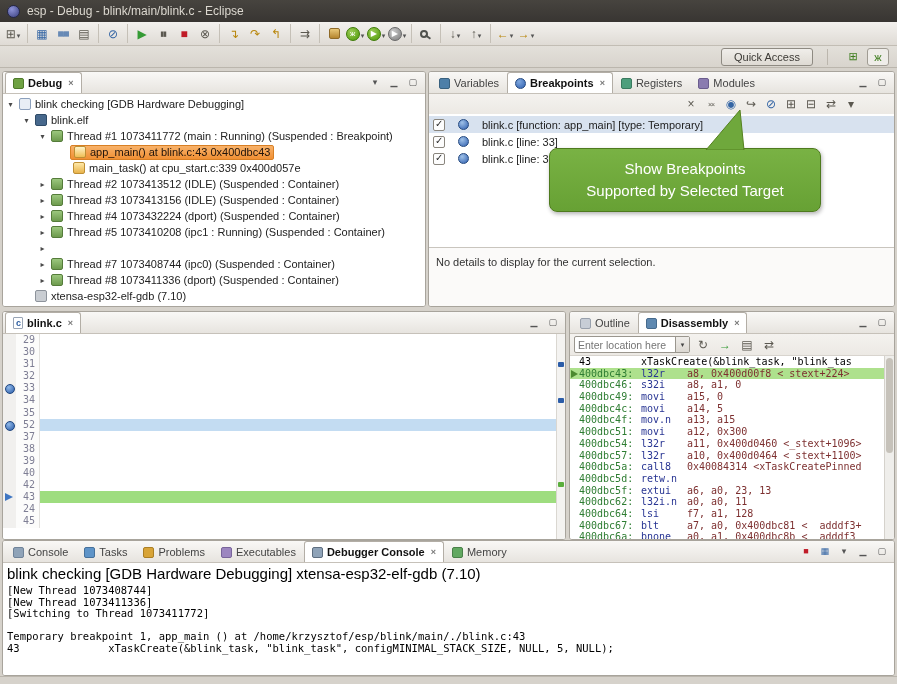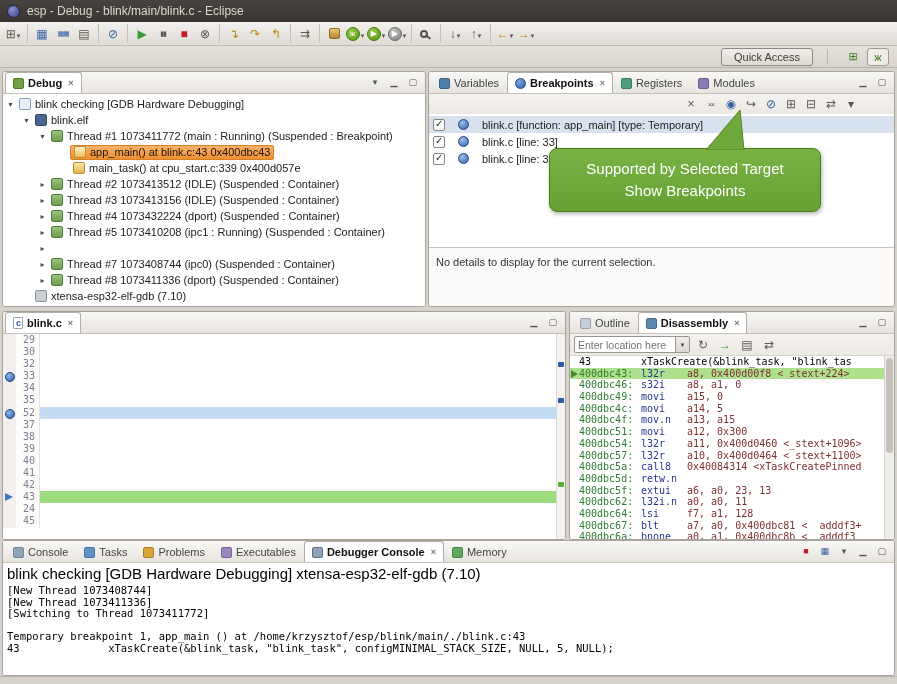--- a/index.html
+++ b/index.html
@@ -560,22 +560,22 @@
           <span class="cb"></span>
           <span class="bp-dot"></span>
           <span class="bp-label">blink.c [line: 36]</span>
         </div>
       </div>
     <div class="callout">
       <svg class="callout-arrow" width="70" height="40" viewBox="0 0 70 40">
         <polygon points="40,0 6,40 44,40"></polygon>
       </svg>
       <div class="callout-text">
+        <div>Show Breakpoints</div>
         <div>Supported by Selected Target</div>
-        <div>Show Breakpoints</div>
       </div>
     </div>
   </div>
   <div class="bp-divider"></div>
   <div class="bp-details">No details to display for the current selection.</div>
 </div>
 
 <div class="view editor-view">
   <div class="tabbar">
     <div class="tabs">
@@ -609,20 +609,27 @@
         </div>
 
         <div class="eline">
           <span class="emark"></span>
           <span class="enum">30</span>
           <span class="ecode">
             
           </span>
         </div>
 
+        <div class="eline">
+          <span class="emark"></span>
+          <span class="enum">31</span>
+          <span class="ecode">
+            
+          </span>
+        </div>
 
         <div class="eline">
           <span class="emark"></span>
           <span class="enum">32</span>
           <span class="ecode">
             
           </span>
         </div>
 
         <div class="eline">
@@ -682,27 +689,20 @@
         </div>
 
         <div class="eline">
           <span class="emark"></span>
           <span class="enum">40</span>
           <span class="ecode">
             
           </span>
         </div>
 
-        <div class="eline">
-          <span class="emark"></span>
-          <span class="enum">41</span>
-          <span class="ecode">
-            
-          </span>
-        </div>
 
         <div class="eline">
           <span class="emark"></span>
           <span class="enum">42</span>
           <span class="ecode">
             
           </span>
         </div>
 
         <div class="eline hl-green">

